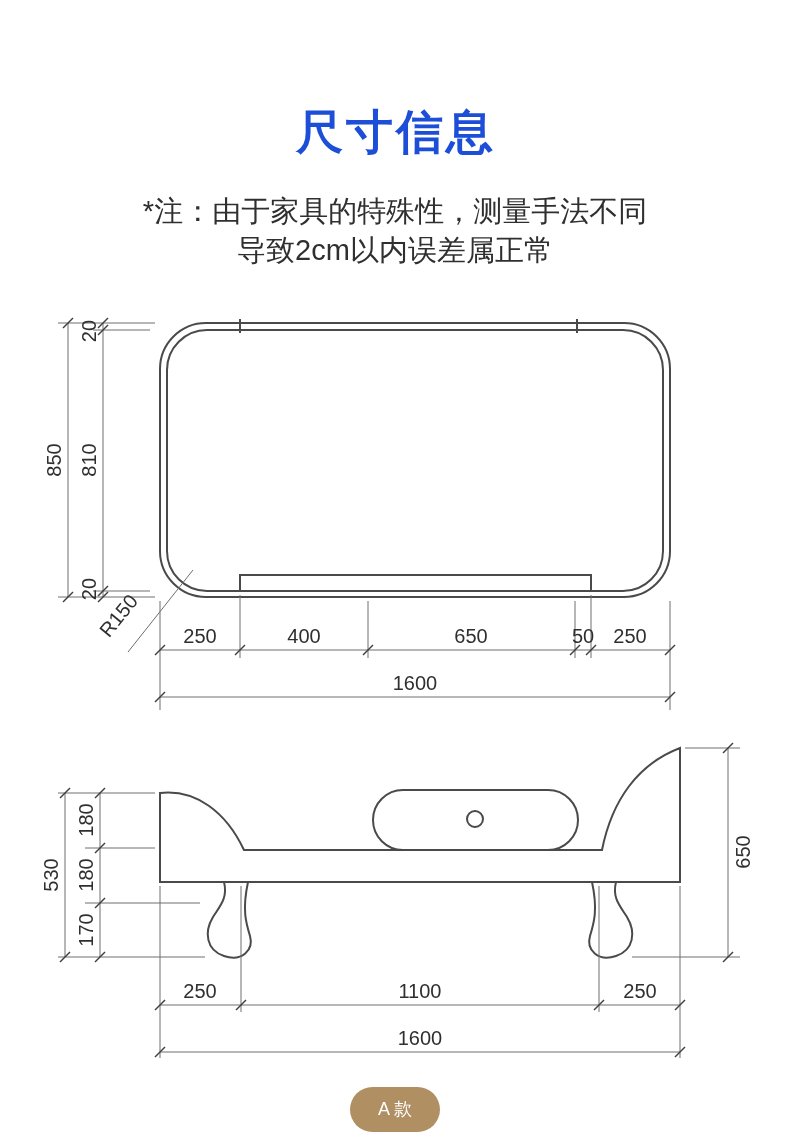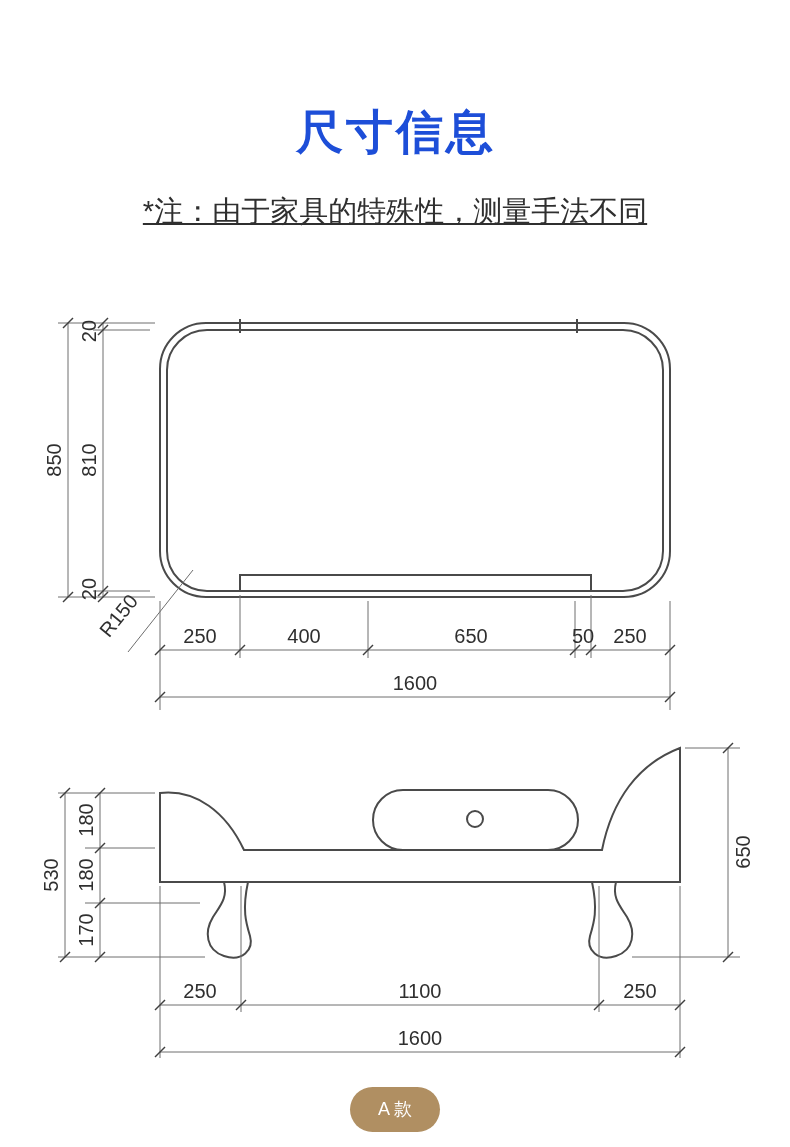--- a/index.html
+++ b/index.html
@@ -25,21 +25,20 @@
     letter-spacing: 3px;
   }
   .note {
     position: absolute;
     top: 192px;
     width: 100%;
     text-align: center;
     font-size: 29px;
     line-height: 39px;
     color: #2f2f2f;
-    text-decoration: underline;
   }
   .drawing { position: absolute; top: 0; left: 0; }
   .ol * { fill: none; stroke: var(--outline, #4a4a4a); stroke-width: 2; }
   .dim line { stroke: var(--dimension, #6e6e6e); stroke-width: 1; }
   .dim .tick { stroke: #3f3f3f; stroke-width: 1.5; fill: none; }
   .dim text {
     fill: #2f2f2f;
     font-size: 20px;
     text-anchor: middle;
     font-family: "Liberation Sans", sans-serif;
@@ -60,20 +59,21 @@
 </style>
 </head>
 <body>
 
 <div class="page">
 
   <h1 class="title">尺寸信息</h1>
 
   <div class="note">
     <div>*注：由于家具的特殊性，测量手法不同</div>
+    <div>导致2cm以内误差属正常</div>
   </div>
 
   <svg class="drawing" width="790" height="1147" viewBox="0 0 790 1147" xmlns="http://www.w3.org/2000/svg">
 
     <g>
       <g class="ol">
         <rect x="160" y="323" width="510" height="274" rx="46"></rect>
         <rect x="167" y="330" width="496" height="261" rx="40"></rect>
         <line x1="240" y1="319" x2="240" y2="333"></line>
         <line x1="577" y1="319" x2="577" y2="333"></line>

